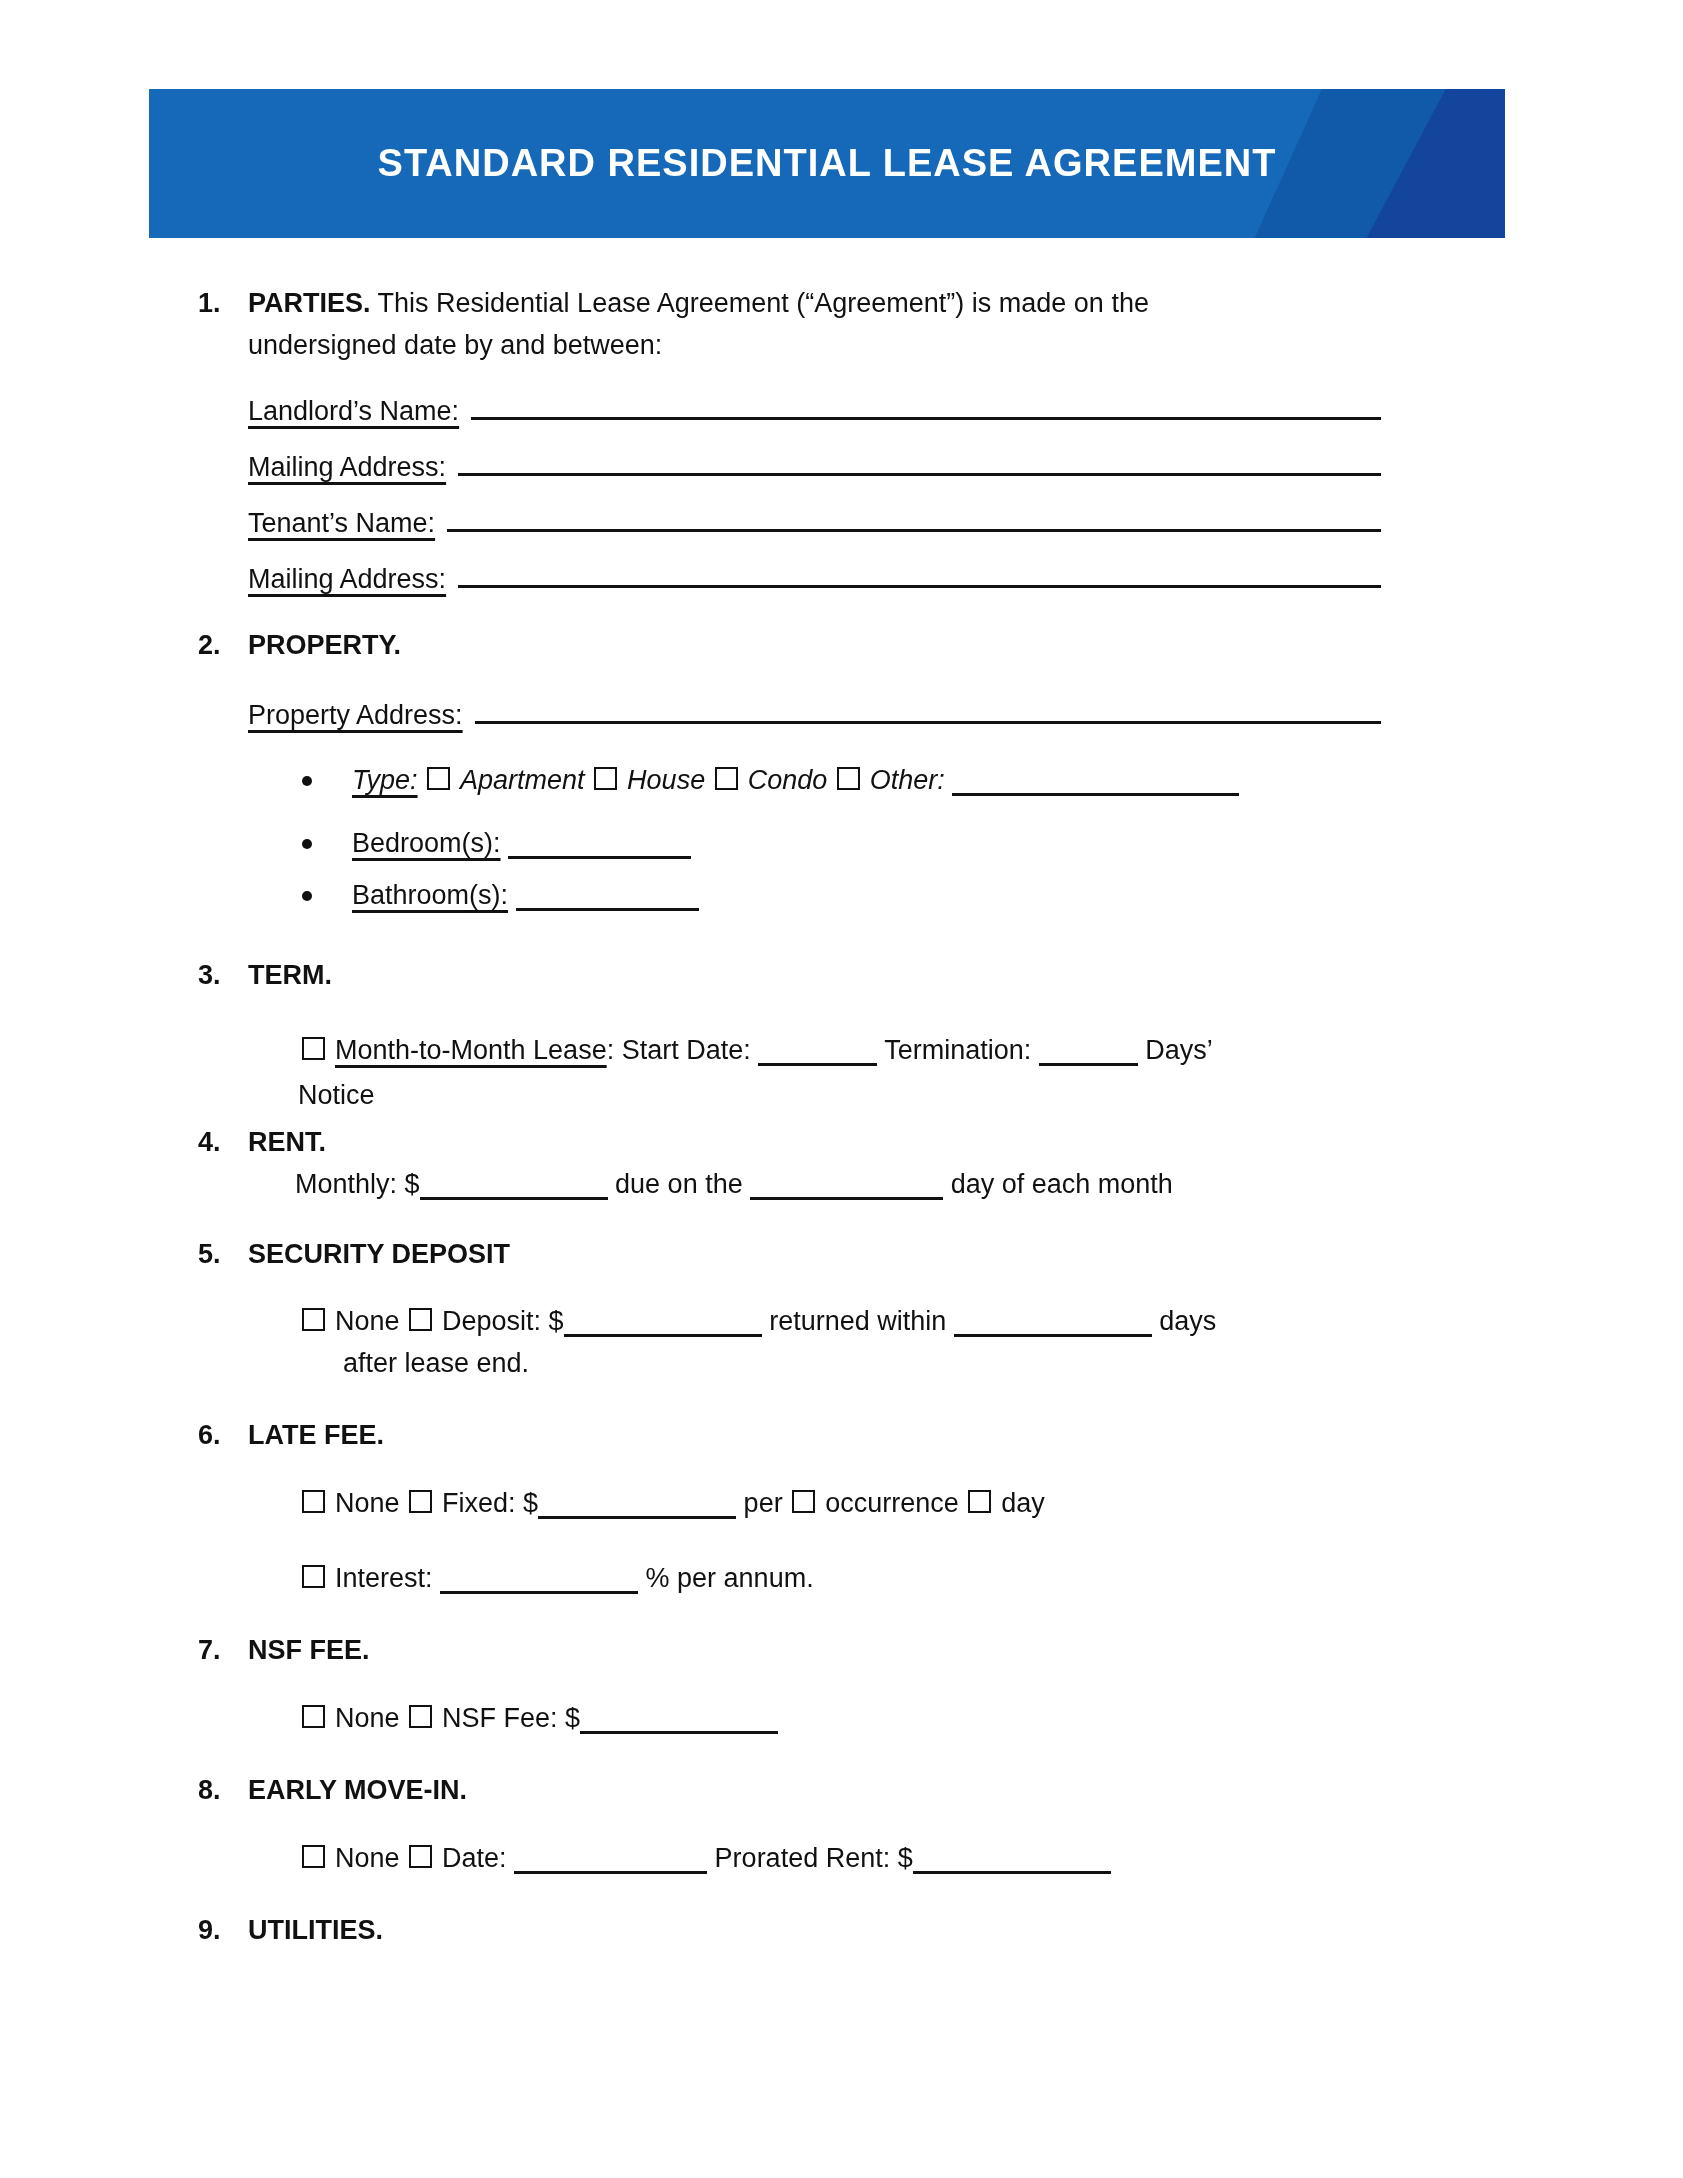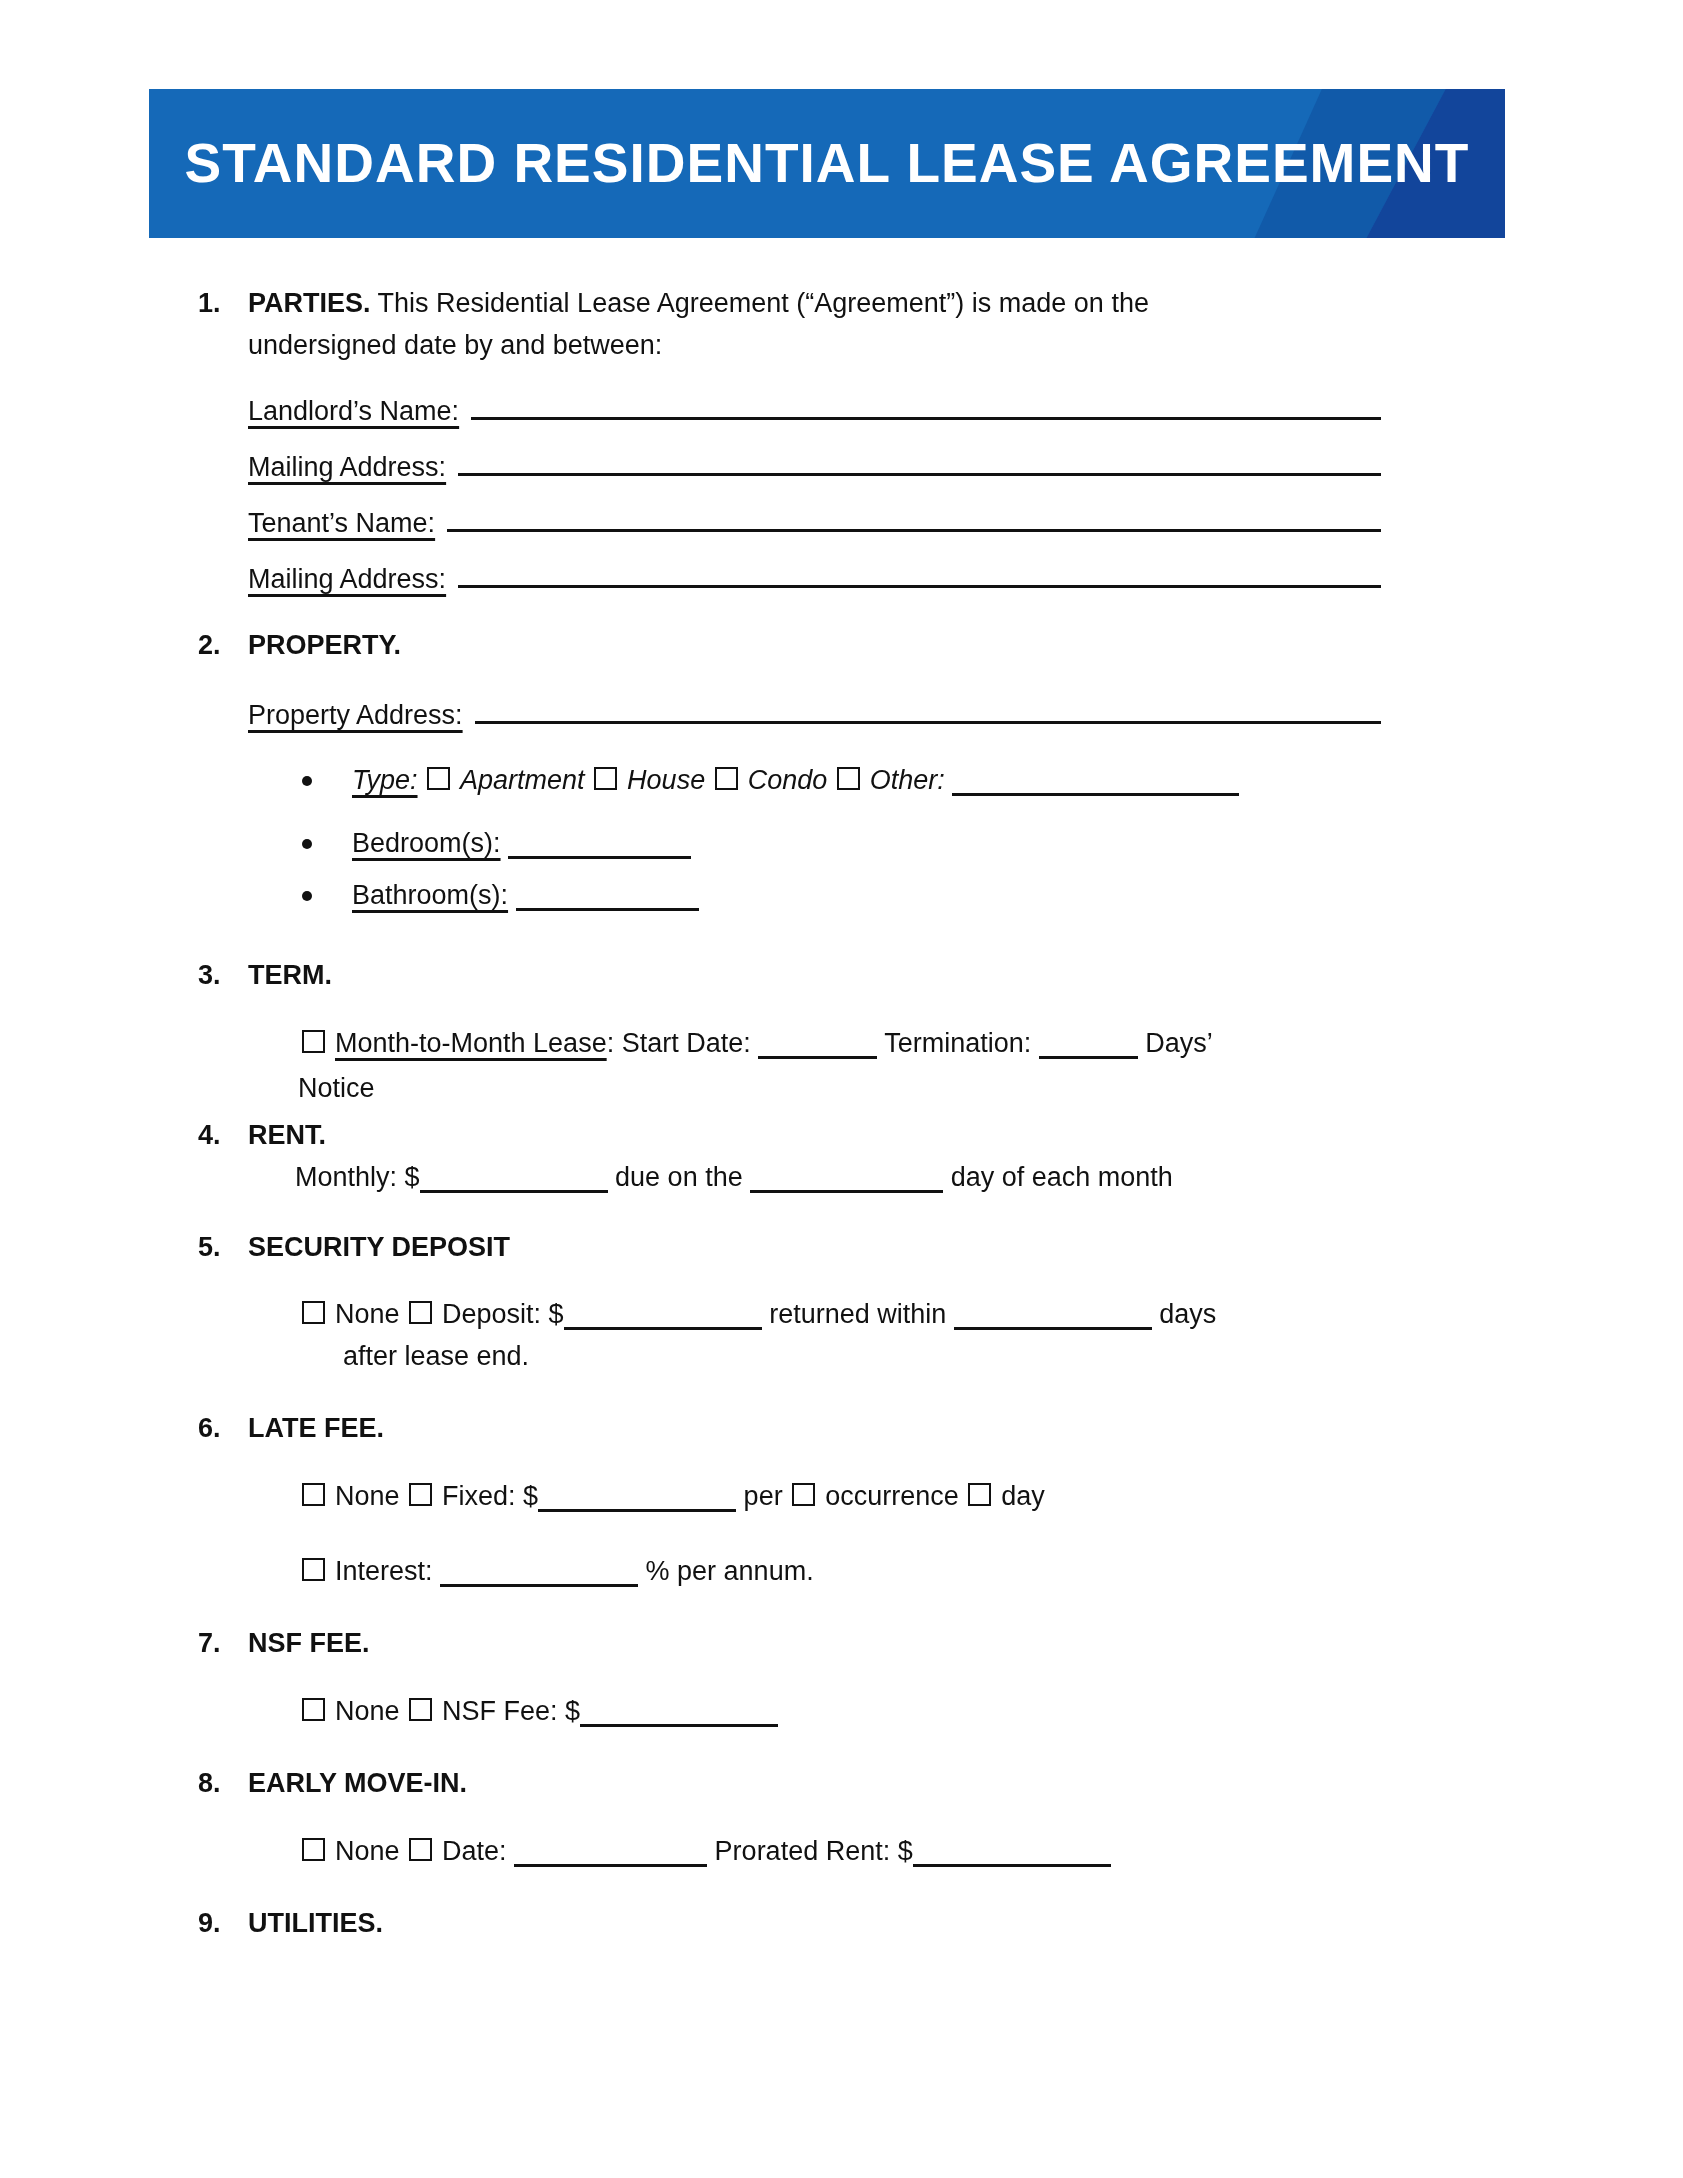--- a/index.html
+++ b/index.html
@@ -2,21 +2,21 @@
 <html><head>
 <meta charset="utf-8">
 <style>
   html,body{margin:0;padding:0;background:#e8e8e8;}
   .page{position:relative;width:1683px;height:2178px;background:#ffffff;overflow:hidden;
         font-family:"Liberation Sans","DejaVu Sans",sans-serif;color:#111;}
   
   .banner{position:absolute;left:149px;top:89px;width:1356px;height:149px;overflow:hidden;}
   .banner svg{position:absolute;left:0;top:0;width:100%;height:100%;}
   .banner-title{position:relative;z-index:2;width:100%;height:149px;line-height:149px;
-    text-align:center;color:#ffffff;font-weight:700;font-size:55px;letter-spacing:1px;
+    text-align:center;color:#ffffff;font-weight:700;font-size:38px;letter-spacing:1px;
     white-space:nowrap;}
   
   .doc{position:absolute;top:238px;left:0;right:0;padding-left:248px;padding-right:302px;
        font-size:27px;line-height:42px;}
   .blk{white-space:nowrap;}
   .sec{position:relative;margin-top:30px;font-weight:700;white-space:normal;}
   .sec .num{position:absolute;left:-50px;top:0;font-weight:700;}
   .sec .txt{font-weight:400;}
   .fline{display:flex;align-items:baseline;margin-top:14px;}
   .fline .ul{white-space:nowrap;}
@@ -75,21 +75,21 @@
       </div>
       <div class="blk sec" style="margin-top: 24px;"><span class="num">2.</span><span class="bold">PROPERTY.</span></div>
       <div class="blk fline" style="margin-top: 28px;">
         <span class="ul">Property Address:</span>
         <span class="blank flex"></span>
       </div>
       <div class="blk bullet" style="margin-top: 23px; font-style: italic;"><span class="ul">Type:</span><span class="txt"> </span><span class="cb"></span><span class="txt">Apartment </span><span class="cb"></span><span class="txt">House </span><span class="cb"></span><span class="txt">Condo </span><span class="cb"></span><span class="txt">Other: </span><span class="blank" style="width: 287px;"></span></div>
       <div class="blk bullet"><span class="ul">Bedroom(s):</span><span class="txt"> </span><span class="blank" style="width: 183px;"></span></div>
       <div class="blk bullet" style="margin-top: 10px;"><span class="ul">Bathroom(s):</span><span class="txt"> </span><span class="blank" style="width: 183px;"></span></div>
       <div class="blk sec" style="margin-top: 38px;"><span class="num">3.</span><span class="bold">TERM.</span></div>
-      <div class="blk cbline" style="margin-top: 26px;"><span class="cb"></span><span class="ul">Month-to-Month Lease</span><span class="txt">: Start Date: </span><span class="blank" style="width: 119px;"></span><span class="txt"> Termination: </span><span class="blank" style="width: 99px;"></span><span class="txt"> Days’</span></div>
+      <div class="blk cbline" style="margin-top: 33px;"><span class="cb"></span><span class="ul">Month-to-Month Lease</span><span class="txt">: Start Date: </span><span class="blank" style="width: 119px;"></span><span class="txt"> Termination: </span><span class="blank" style="width: 99px;"></span><span class="txt"> Days’</span></div>
       <div class="blk cont"><span class="txt">Notice</span></div>
       <div class="blk sec" style="margin-top: 5px;"><span class="num">4.</span><span class="bold">RENT.</span></div>
       <div class="blk plain"><span class="txt">Monthly: $</span><span class="blank" style="width: 188px;"></span><span class="txt"> due on the </span><span class="blank" style="width: 193px;"></span><span class="txt"> day of each month</span></div>
       <div class="blk sec" style="margin-top: 28px;"><span class="num">5.</span><span class="bold">SECURITY DEPOSIT</span></div>
       <div class="blk cbline" style="margin-top: 25px;"><span class="cb"></span><span class="txt">None </span><span class="cb"></span><span class="txt">Deposit: $</span><span class="blank" style="width: 198px;"></span><span class="txt"> returned within </span><span class="blank" style="width: 198px;"></span><span class="txt"> days</span></div>
       <div class="blk cont2"><span class="txt">after lease end.</span></div>
       <div class="blk sec"><span class="num">6.</span><span class="bold">LATE FEE.</span></div>
       <div class="blk cbline"><span class="cb"></span><span class="txt">None </span><span class="cb"></span><span class="txt">Fixed: $</span><span class="blank" style="width: 198px;"></span><span class="txt"> per </span><span class="cb"></span><span class="txt">occurrence </span><span class="cb"></span><span class="txt">day</span></div>
       <div class="blk cbline" style="margin-top: 33px;"><span class="cb"></span><span class="txt">Interest: </span><span class="blank" style="width: 198px;"></span><span class="txt"> % per annum.</span></div>
       <div class="blk sec"><span class="num">7.</span><span class="bold">NSF FEE.</span></div>

